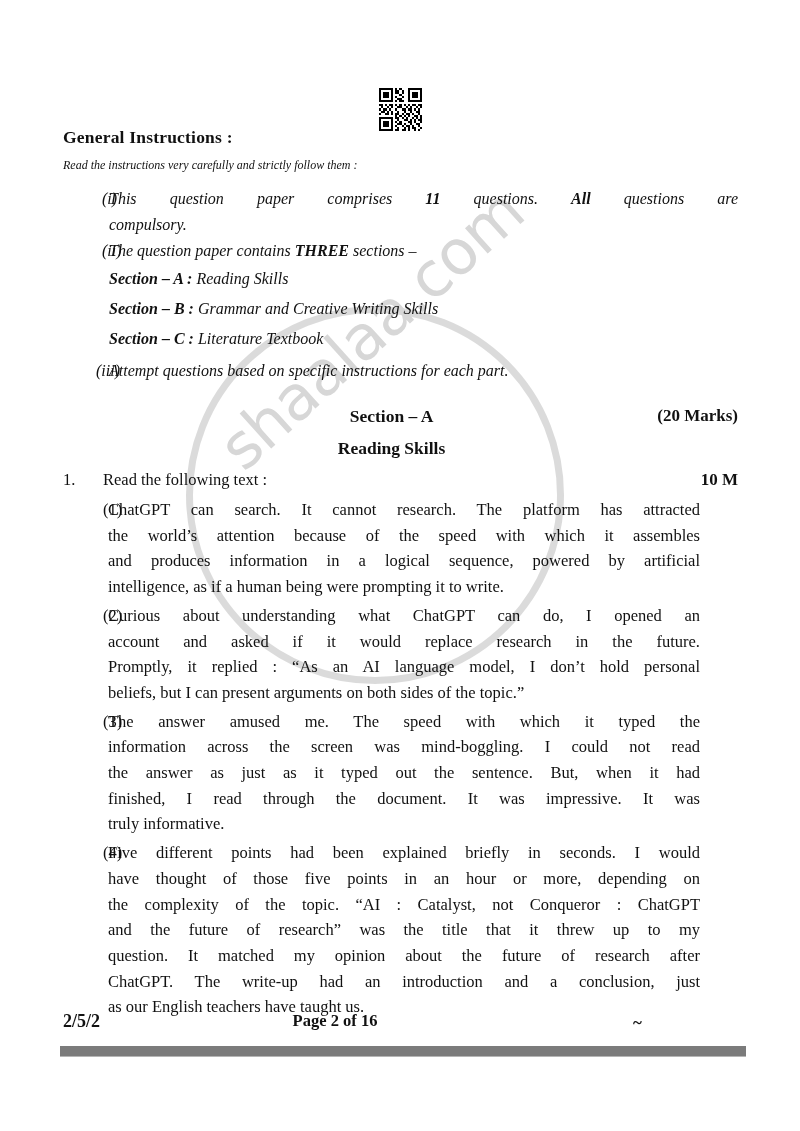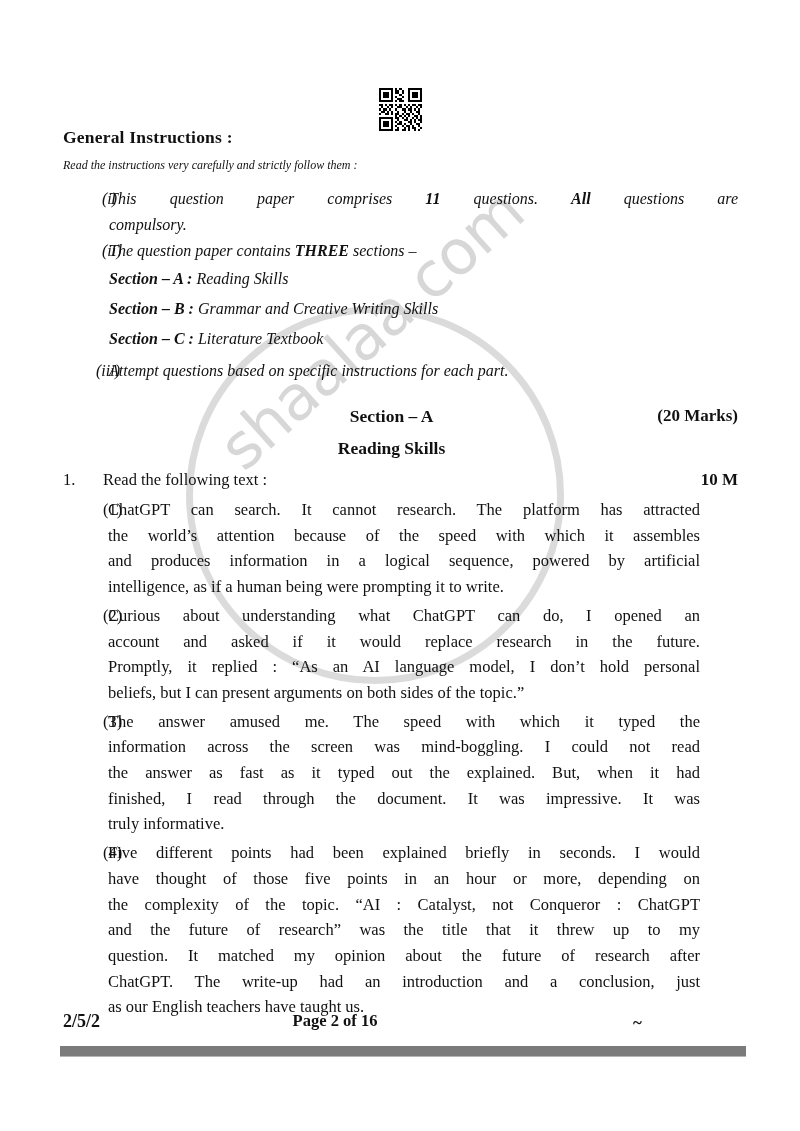--- a/index.html
+++ b/index.html
@@ -457,21 +457,21 @@
             <span class="ln">Promptly, it replied : “As an AI language model, I don’t hold personal</span>
             <span class="ln-last">beliefs, but I can present arguments on both sides of the topic.”</span>
           </div>
         </div>
 
         <div class="para-row">
           <div class="para-num">(3)</div>
           <div class="para-body">
             <span class="ln">The answer amused me. The speed with which it typed the</span>
             <span class="ln">information across the screen was mind-boggling. I could not read</span>
-            <span class="ln">the answer as fast as it typed out the explained. But, when it had</span>
+            <span class="ln">the answer as just as it typed out the sentence. But, when it had</span>
             <span class="ln">finished, I read through the document. It was impressive. It was</span>
             <span class="ln-last">truly informative.</span>
           </div>
         </div>
 
         <div class="para-row">
           <div class="para-num">(4)</div>
           <div class="para-body">
             <span class="ln">Five different points had been explained briefly in seconds. I would</span>
             <span class="ln">have thought of those five points in an hour or more, depending on</span>

